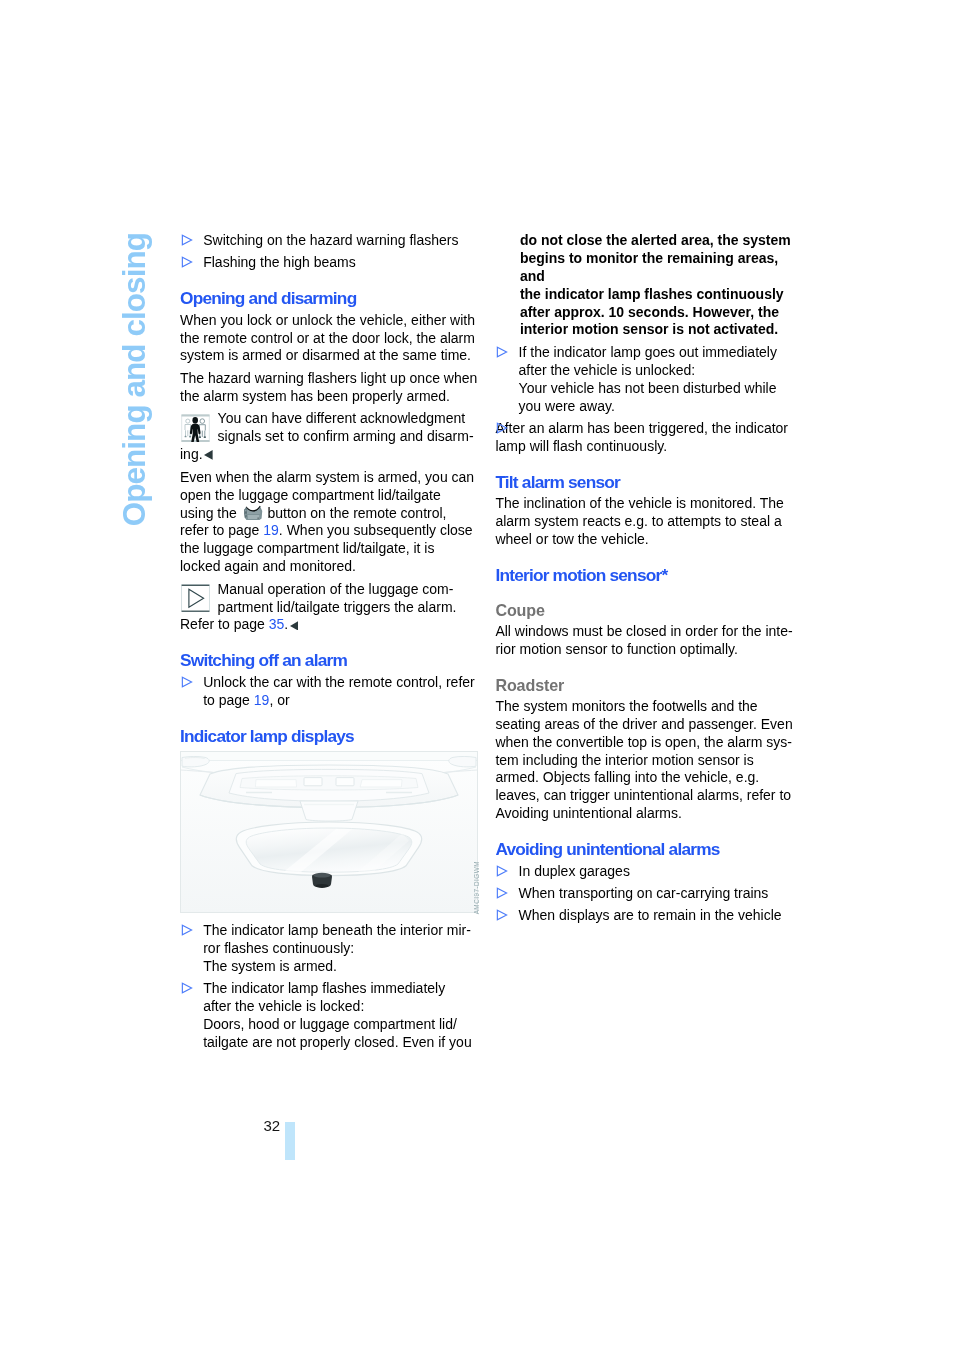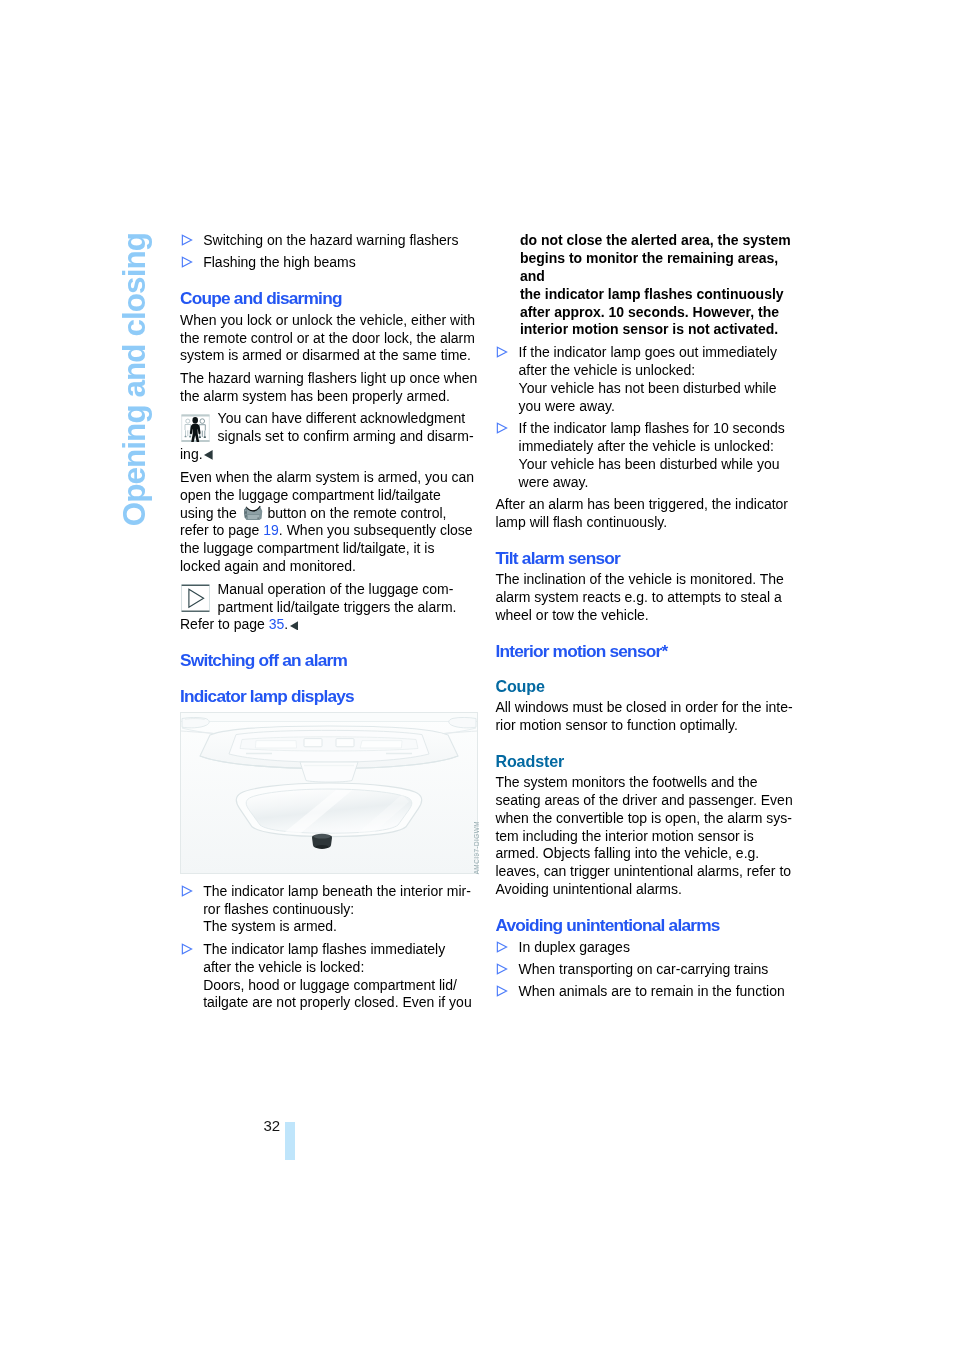--- a/index.html
+++ b/index.html
@@ -17,21 +17,21 @@
   }
 
   
   .col{position:absolute;top:232px;width:302px;font-size:14px;line-height:17.88px;}
   .colL{left:180px;}
   .colR{left:495.4px;}
 
   .para{margin:0 0 4.7px 0;}
   .head{font-size:17.3px;line-height:17.88px;font-weight:bold;color:#2356f2;
         margin:18.0px 0 3.6px 0;letter-spacing:-0.79px;}
-  .sub{font-size:16.1px;line-height:17.88px;font-weight:bold;color:#0369a1;
+  .sub{font-size:16.1px;line-height:17.88px;font-weight:bold;color:#737373;
        margin:17.7px 0 3.2px 0;letter-spacing:-0.12px;}
   .pglink{color:#2356f2;}
   .endmark{display:inline-block;margin-left:1.5px;position:relative;top:0.9px;}
 
   
   .bullet{position:relative;padding-left:23.2px;margin:0 0 4.5px 0;}
   .tri{position:absolute;left:0.7px;top:2.0px;}
 
   
   .note{margin:0 0 4.7px 0;overflow:hidden;}
@@ -59,21 +59,21 @@
       <div class="bullet"><span class="tri">
           <svg width="12" height="12" viewBox="0 0 12 12" aria-hidden="true">
             <path d="M1.35 1.2 L10.6 6.0 L1.35 10.8 Z" fill="none" stroke="#4c7cfa" stroke-width="1.15" stroke-linejoin="miter" stroke-miterlimit="8"></path>
           </svg>
         </span><span>Switching on the hazard warning flashers</span></div>
       <div class="bullet"><span class="tri">
           <svg width="12" height="12" viewBox="0 0 12 12" aria-hidden="true">
             <path d="M1.35 1.2 L10.6 6.0 L1.35 10.8 Z" fill="none" stroke="#4c7cfa" stroke-width="1.15" stroke-linejoin="miter" stroke-miterlimit="8"></path>
           </svg>
         </span><span>Flashing the high beams</span></div>
-      <div class="head">Coupe and disarming</div>
+      <div class="head">Opening and disarming</div>
       <div class="para">When you lock or unlock the vehicle, either with<br>the remote control or at the door lock, the alarm<br>system is armed or disarmed at the same time.</div>
       <div class="para">The hazard warning flashers light up once when<br>the alarm system has been properly armed.</div>
       <div class="note"><span class="picwrap">
           <svg width="29" height="28.5" viewBox="0 0 58 57">
             <rect x="0" y="0" width="58" height="57" fill="#ffffff"></rect>
             <rect x="1.6" y="1.6" width="54.8" height="53.8" fill="none" stroke="#ccd8da" stroke-width="1.3"></rect>
             <rect x="1" y="1" width="56" height="4.0" fill="#bdcbcd"></rect>
             <rect x="1" y="52.0" width="56" height="4.0" fill="#bdcbcd"></rect>
             <g fill="none" stroke="#a9bbbf" stroke-width="1.5">
               <circle cx="13.6" cy="14.2" r="4.1"></circle>
@@ -116,20 +116,25 @@
             <rect x="0" y="0" width="58" height="57" fill="#ffffff"></rect>
             <rect x="1.3" y="1.3" width="55.4" height="54.4" fill="none" stroke="#c6d4d6" stroke-width="1.5"></rect>
             <rect x="1.3" y="1.3" width="55.4" height="2.6" fill="#3f5458"></rect>
             <rect x="1.3" y="53.1" width="55.4" height="2.6" fill="#3f5458"></rect>
             <path d="M15.8 10.4 L45.2 28.5 L15.8 46.6 Z" fill="none" stroke="#30474c" stroke-width="2.3" stroke-linejoin="miter"></path>
           </svg>
         </span><span>Manual operation of the luggage com-<br>partment lid/tailgate triggers the alarm.<br>Refer to page <span class="pglink">35</span>.<span class="endmark"><svg width="8.6" height="9.8" viewBox="0 0 8.6 9.8">
               <path d="M8.6 0 L8.6 9.8 L0 4.9 Z" fill="#2b393c"></path>
             </svg></span></span></div>
       <div class="head">Switching off an alarm</div>
+      <div class="bullet"><span class="tri">
+          <svg width="12" height="12" viewBox="0 0 12 12" aria-hidden="true">
+            <path d="M1.35 1.2 L10.6 6.0 L1.35 10.8 Z" fill="none" stroke="#4c7cfa" stroke-width="1.15" stroke-linejoin="miter" stroke-miterlimit="8"></path>
+          </svg>
+        </span><span>Unlock the car with the remote control, refer<br>to page <span class="pglink">19</span>, or</span></div>
       <div class="head">Indicator lamp displays</div>
       <div class="figure">
         <svg width="298" height="162" viewBox="0 0 298 162">
           <defs>
             <linearGradient id="glassg" x1="0.15" y1="0" x2="0.55" y2="1">
               <stop offset="0%" stop-color="#ffffff"></stop>
               <stop offset="35%" stop-color="#f3f6f7"></stop>
               <stop offset="55%" stop-color="#eaeff1"></stop>
               <stop offset="78%" stop-color="#f4f7f8"></stop>
               <stop offset="100%" stop-color="#fbfcfd"></stop>
@@ -190,21 +195,21 @@
       <div class="para" style="padding-left: 24.5px; font-weight: bold;">do not close the alerted area, the system<br>begins to monitor the remaining areas, and<br>the indicator lamp flashes continuously<br>after approx. 10 seconds. However, the<br>interior motion sensor is not activated.</div>
       <div class="bullet"><span class="tri">
           <svg width="12" height="12" viewBox="0 0 12 12" aria-hidden="true">
             <path d="M1.35 1.2 L10.6 6.0 L1.35 10.8 Z" fill="none" stroke="#4c7cfa" stroke-width="1.15" stroke-linejoin="miter" stroke-miterlimit="8"></path>
           </svg>
         </span><span>If the indicator lamp goes out immediately<br>after the vehicle is unlocked:<br>Your vehicle has not been disturbed while<br>you were away.</span></div>
       <div class="bullet"><span class="tri">
           <svg width="12" height="12" viewBox="0 0 12 12" aria-hidden="true">
             <path d="M1.35 1.2 L10.6 6.0 L1.35 10.8 Z" fill="none" stroke="#4c7cfa" stroke-width="1.15" stroke-linejoin="miter" stroke-miterlimit="8"></path>
           </svg>
-        </span><span>If the indicator lamp flashes for 10 seconds<br>immediately after the vehicle is unlocked:<br>Your vehicle has been disturbed while you<br>were away.</span></div>
+        </span></div>
       <div class="para">After an alarm has been triggered, the indicator<br>lamp will flash continuously.</div>
       <div class="head">Tilt alarm sensor</div>
       <div class="para">The inclination of the vehicle is monitored. The<br>alarm system reacts e.g. to attempts to steal a<br>wheel or tow the vehicle.</div>
       <div class="head">Interior motion sensor*</div>
       <div class="sub">Coupe</div>
       <div class="para">All windows must be closed in order for the inte-<br>rior motion sensor to function optimally.</div>
       <div class="sub">Roadster</div>
       <div class="para">The system monitors the footwells and the<br>seating areas of the driver and passenger. Even<br>when the convertible top is open, the alarm sys-<br>tem including the interior motion sensor is<br>armed. Objects falling into the vehicle, e.g.<br>leaves, can trigger unintentional alarms, refer to<br>Avoiding unintentional alarms.</div>
       <div class="head">Avoiding unintentional alarms</div>
       <div class="bullet"><span class="tri">
@@ -214,18 +219,18 @@
         </span><span>In duplex garages</span></div>
       <div class="bullet"><span class="tri">
           <svg width="12" height="12" viewBox="0 0 12 12" aria-hidden="true">
             <path d="M1.35 1.2 L10.6 6.0 L1.35 10.8 Z" fill="none" stroke="#4c7cfa" stroke-width="1.15" stroke-linejoin="miter" stroke-miterlimit="8"></path>
           </svg>
         </span><span>When transporting on car-carrying trains</span></div>
       <div class="bullet"><span class="tri">
           <svg width="12" height="12" viewBox="0 0 12 12" aria-hidden="true">
             <path d="M1.35 1.2 L10.6 6.0 L1.35 10.8 Z" fill="none" stroke="#4c7cfa" stroke-width="1.15" stroke-linejoin="miter" stroke-miterlimit="8"></path>
           </svg>
-        </span><span>When animals are to remain in the function</span></div>
+        </span><span>When displays are to remain in the vehicle</span></div>
     </div>
   <div class="pagenum">32</div>
   <div class="pagebar"></div>
   <div class="watermark">carmanualsonline.info</div>
 </div>
 
 </body></html>

